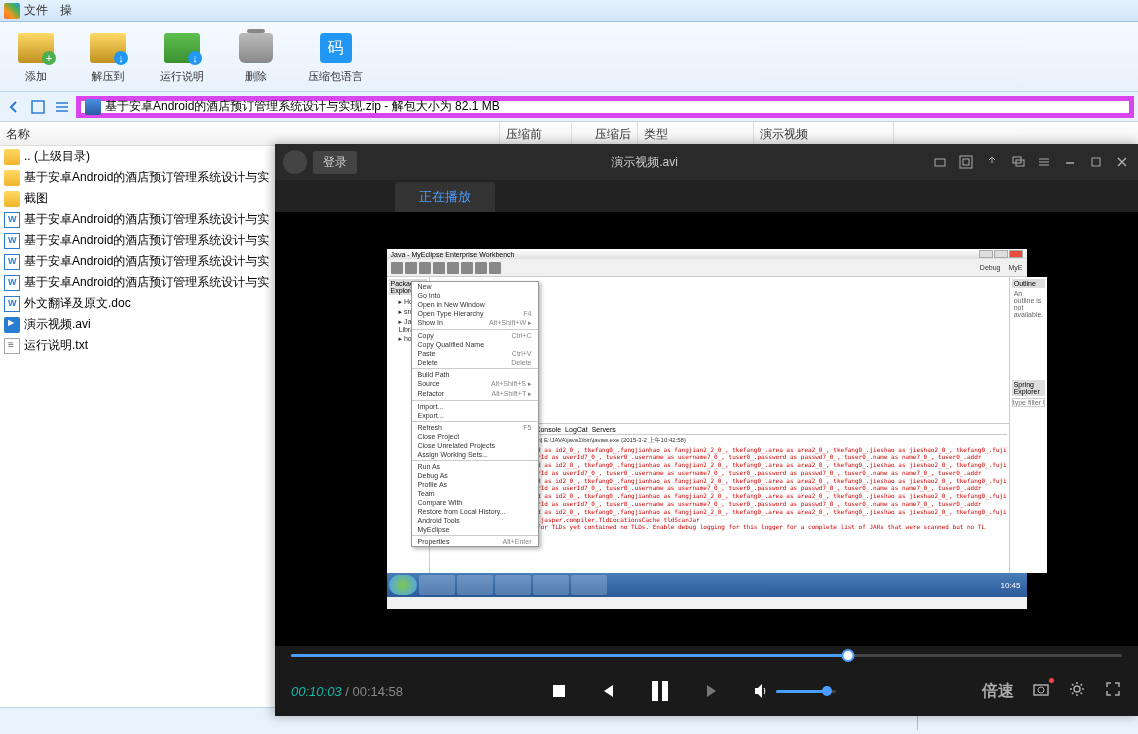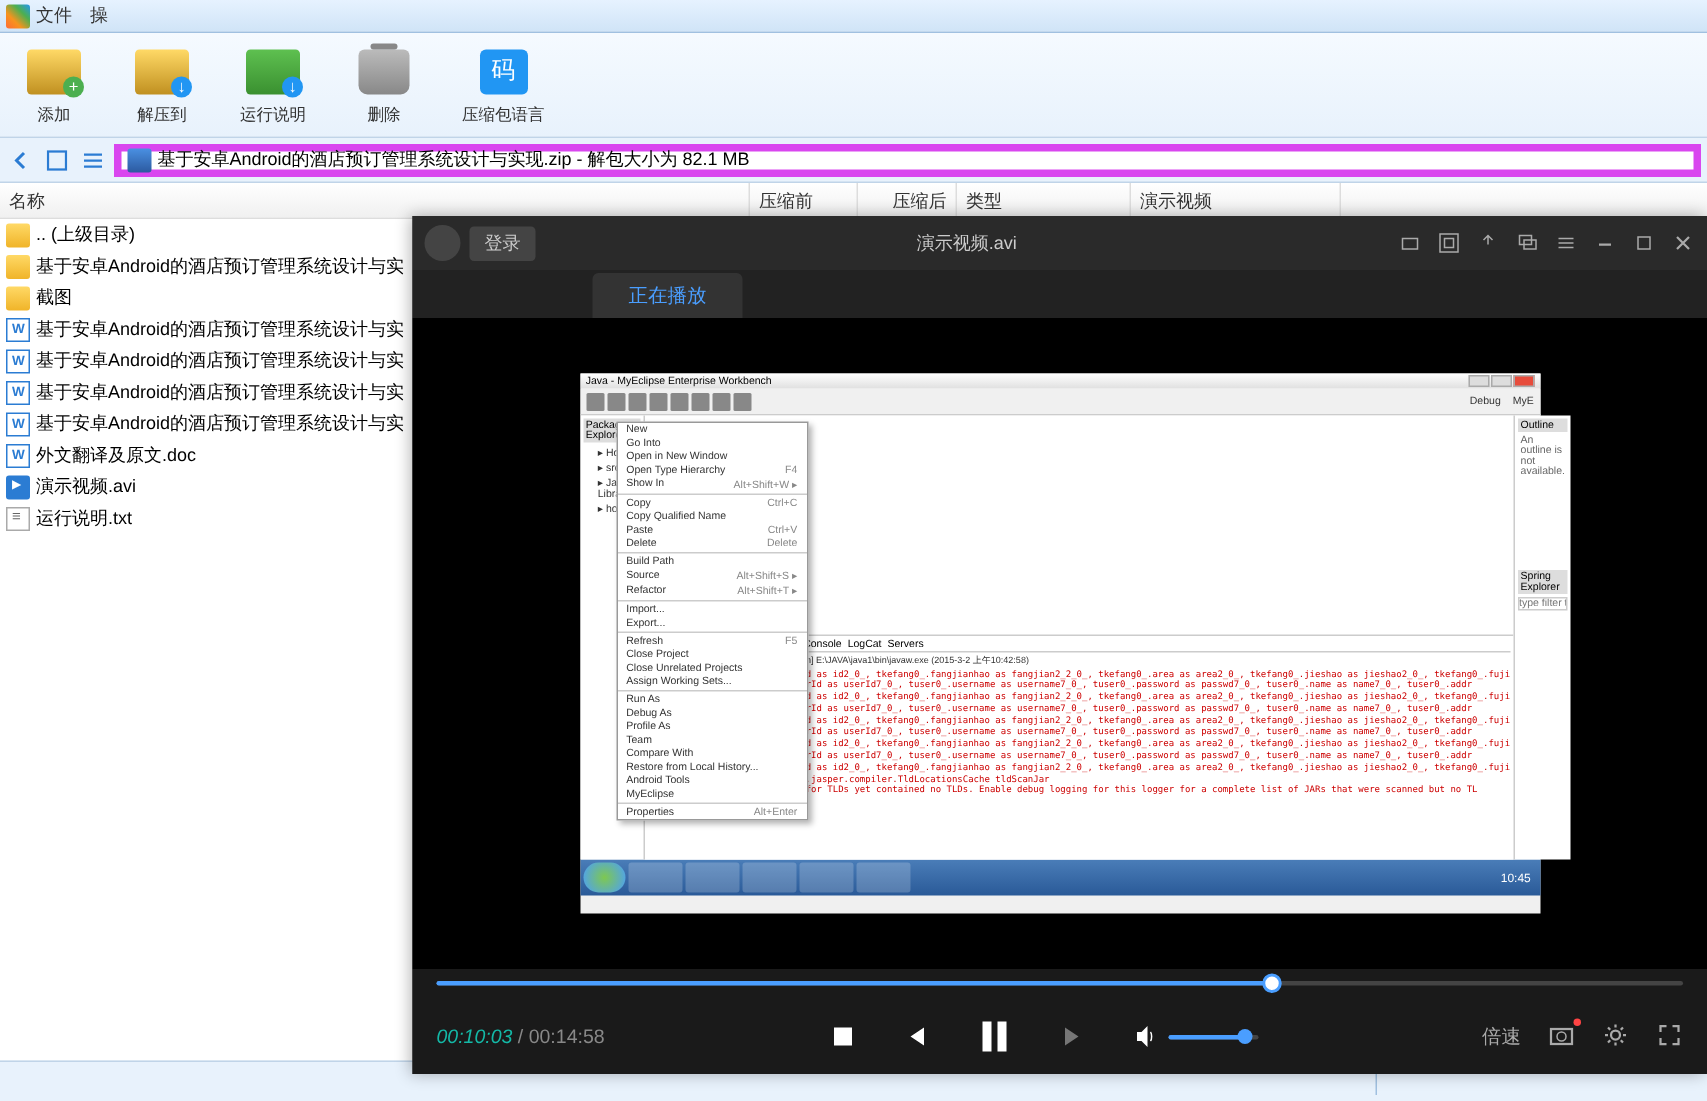--- a/index.html
+++ b/index.html
@@ -93,21 +93,21 @@
 .time-display .total { color: #888; }
 .center-controls { flex: 1; display: flex; justify-content: center; align-items: center; gap: 30px; }
 .ctrl-btn { cursor: pointer; color: #fff; display: flex; align-items: center; justify-content: center; }
 .ctrl-btn.small { font-size: 16px; }
 .ctrl-btn.big { font-size: 28px; }
 .volume-group { display: flex; align-items: center; gap: 6px; }
 .volume-track { width: 60px; height: 3px; background: #444; position: relative; border-radius: 2px; }
 .volume-fill { position: absolute; left: 0; top: 0; height: 100%; width: 85%; background: #4a9eff; border-radius: 2px; }
 .volume-handle { position: absolute; left: 85%; top: -4px; width: 10px; height: 10px; background: #4a9eff; border-radius: 50%; transform: translateX(-50%); }
 .right-controls { display: flex; align-items: center; gap: 18px; }
-.right-controls .rc-item { cursor: pointer; color: #aaa; font-size: 13px; position: relative; }
+.right-controls .rc-item { cursor: pointer; color: #aaa; font-size: 16px; position: relative; font-weight: bold; }
 .red-dot { position: absolute; top: -2px; right: -4px; width: 5px; height: 5px; background: #ff4444; border-radius: 50%; }
 
 
 .ti-add { background: linear-gradient(#ffd966, #c09020); width: 36px; height: 30px; border-radius: 3px; position: relative; }
 .ti-add::after { content: "+"; position: absolute; bottom: -2px; right: -2px; background: #4caf50; color: #fff; width: 14px; height: 14px; border-radius: 50%; font-size: 11px; text-align: center; line-height: 14px; }
 .ti-extract { background: linear-gradient(#ffd966, #c09020); width: 36px; height: 30px; border-radius: 3px; position: relative; }
 .ti-extract::after { content: "↓"; position: absolute; bottom: -2px; right: -2px; background: #2196f3; color: #fff; width: 14px; height: 14px; border-radius: 50%; font-size: 11px; text-align: center; line-height: 14px; }
 .ti-oneclick { background: linear-gradient(#5ec050, #3a9030); width: 36px; height: 30px; border-radius: 3px; position: relative; }
 .ti-oneclick::after { content: "↓"; position: absolute; bottom: -2px; right: -2px; background: #2196f3; color: #fff; width: 14px; height: 14px; border-radius: 50%; font-size: 11px; text-align: center; line-height: 14px; }
 .ti-delete { width: 34px; height: 30px; background: linear-gradient(#bbb, #888); border-radius: 4px 4px 6px 6px; position: relative; }

